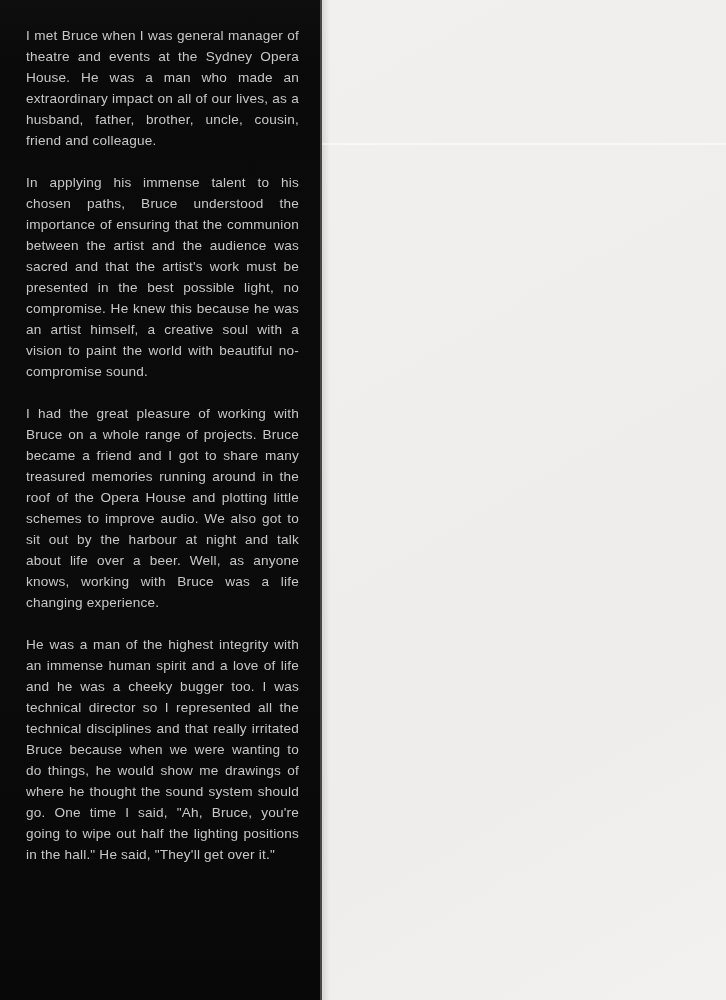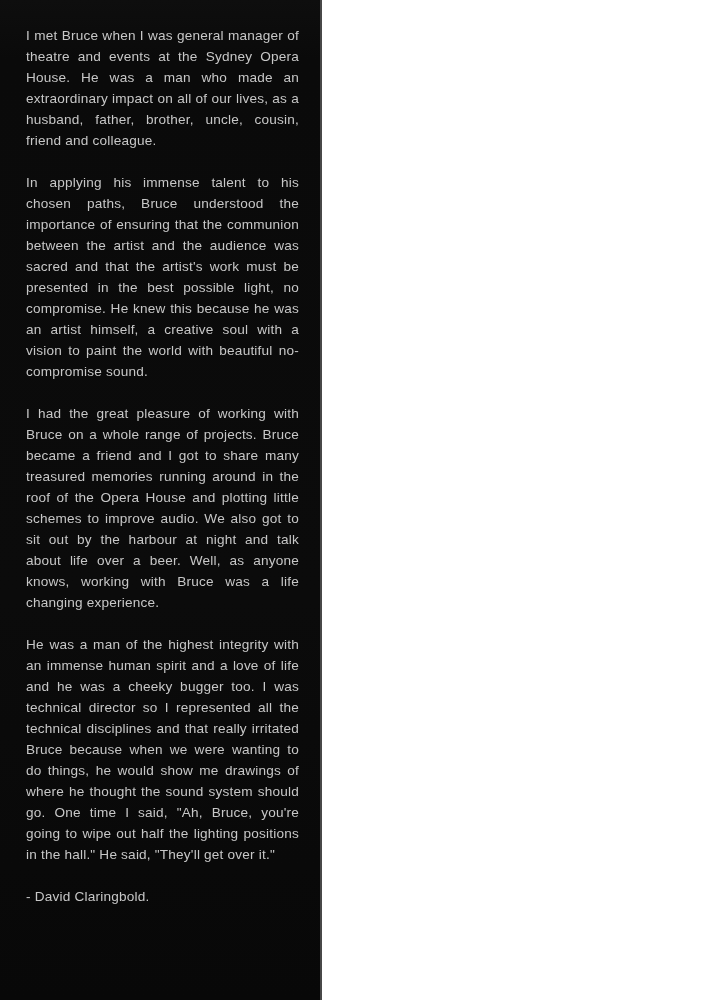--- a/index.html
+++ b/index.html
@@ -7,21 +7,20 @@
     padding: 0;
     background: #ffffff;
   }
   .scan {
     position: relative;
     width: 726px;
     height: 1000px;
     overflow: hidden;
     display: flex;
     font-family: "Liberation Sans", sans-serif;
-    flex-direction: column;
   }
   
   .tribute-panel {
     box-sizing: border-box;
     width: 322px;
     height: 100%;
     background: linear-gradient(180deg, #0e0e0e 0%, #0a0a0a 6%, #0b0b0b 60%, #080808 100%);
     border-right: 2px solid #484848;
     padding: 25px 21px 0 26px;
     color: #c7c7c7;
@@ -72,21 +71,20 @@
 </head>
 <body>
 
 <div class="scan">
 
   <section class="tribute-panel">
     <p>I met Bruce when I was general manager of theatre and events at the Sydney Opera House. He was a man who made an extraordinary impact on all of our lives, as a husband, father, brother, uncle, cousin, friend and colleague.</p>
     <p>In applying his immense talent to his chosen paths, Bruce understood the importance of ensuring that the communion between the artist and the audience was sacred and that the artist's work must be presented in the best possible light, no compromise.  He knew this because he was an artist himself, a creative soul with a vision to paint the world with beautiful no-compromise sound.</p>
     <p>I had the great pleasure of working with Bruce on a whole range of projects. Bruce became a friend and I got to share many treasured memories running around in the roof of the Opera House and plotting little schemes to improve audio. We also got to sit out by the harbour at night and talk about life over a beer. Well, as anyone knows, working with Bruce was a life changing experience.</p>
     <p>He was a man of the highest integrity with an immense human spirit and a love of life and he was a cheeky bugger too. I was technical director so I represented all the technical disciplines and that really irritated Bruce because when we were wanting to do things, he would show me drawings of where he thought the sound system should go. One time I said, "Ah, Bruce, you're going to wipe out half the lighting positions in the hall." He said, "They'll get over it."</p>
-    <p class="signature">- David Claringbold.</p>
   </section>
 
   <section class="blank-page">
     <div class="edge-shade"></div>
     <div class="crease"></div>
   </section>
 
 </div>
 
 </body></html>

